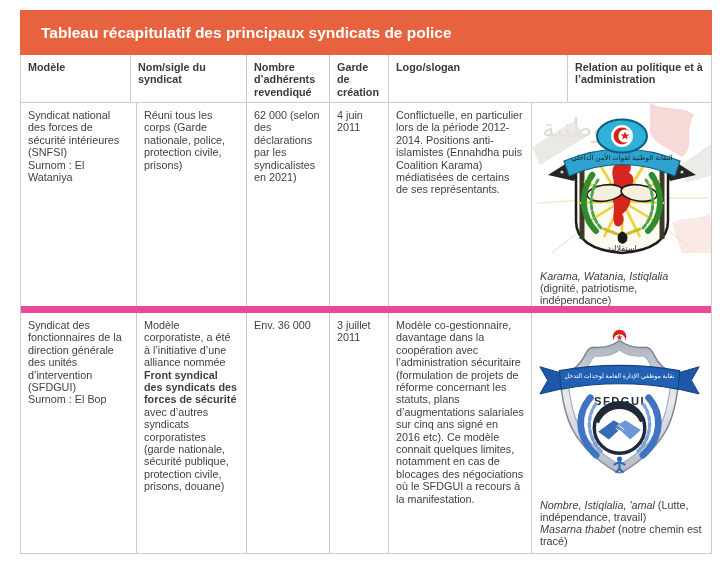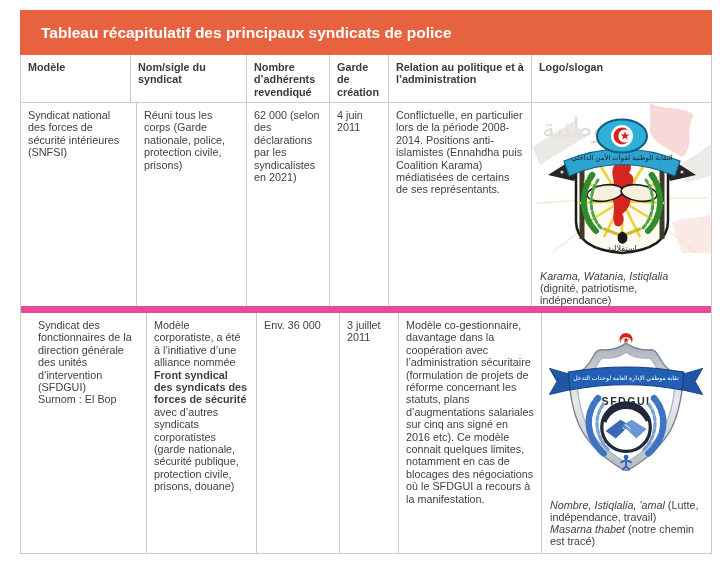--- a/index.html
+++ b/index.html
@@ -10,21 +10,21 @@
   .titlebar { height:45px; background:#e7623e; display:flex; align-items:center; padding-left:21px; }
   .titlebar .title { color:#fff; font-size:15.5px; font-weight:700; }
   .grid { border:1px solid #cccccc; border-top:none; }
   .row { display:flex; }
   .cell { border-right:1px solid #cccccc; padding:6px 7px; font-size:10.8px;
           line-height:12.4px; overflow:hidden; }
   .cell:last-child { border-right:none; }
   .hrow { height:48px; border-bottom:1px solid #cccccc; }
   .hrow .cell { font-weight:700; color:#3a3a3a; }
   .r1 { height:210px; border-bottom:7px solid #ec4899; }
-  .r2 { height:240px;margin-left:10px; }
+  .r2 { height:240px; }
   .c1 { width:116px; } .c2 { width:110px; } .c3 { width:83px; }
   .c4 { width:59px; }  .c5 { width:143px; } .c6 { flex:1; }
   .logo-cell { padding:0 !important; display:flex; flex-direction:column; }
   .logo-img { position:relative; overflow:hidden; flex:0 0 auto; }
   .logo-img svg { display:block; }
   .badge-wrap { display:flex; justify-content:flex-start; }
   .caption { padding:4px 8px 4px 8px; font-size:10.8px; line-height:12px; white-space:pre-line; }
   .caption span.i { font-style:italic; }
 </style>
 </head>
@@ -37,32 +37,33 @@
       <div class="title">Tableau récapitulatif des principaux syndicats de police</div>
     </div>
 
     <div class="grid">
 
       <div class="row hrow">
         <div class="cell c2">Modèle</div>
         <div class="cell c1">Nom/sigle du syndicat</div>
         <div class="cell c3">Nombre d’adhérents revendiqué</div>
         <div class="cell c4">Garde de création</div>
+        <div class="cell c6">Logo/slogan</div>
         <div class="cell c5">Relation au politique et à l’administration</div>
-        <div class="cell c6">Logo/slogan</div>
       </div>
 
       <div class="row r1">
         <div class="cell c1">
           <div>Syndicat national des forces de sécurité intérieures (SNFSI)</div>
+          <div>Surnom : El Wataniya</div>
         </div>
         <div class="cell c2"><span>Réuni tous les corps (Garde nationale, police, protection civile, prisons)</span></div>
         <div class="cell c3">62 000 (selon des déclarations par les syndicalistes en 2021)</div>
         <div class="cell c4">4 juin 2011</div>
-        <div class="cell c5">Conflictuelle, en particulier lors de la période 2008-2014. Positions anti-islamistes (Ennahdha puis Coalition Karama) médiatisées de certains de ses représentants.</div>
+        <div class="cell c5">Conflictuelle, en particulier lors de la période 2012-2014. Positions anti-islamistes (Ennahdha puis Coalition Karama) médiatisées de certains de ses représentants.</div>
         <div class="cell c6 logo-cell">
           <div class="logo-img" style="height:163px;">
             <svg width="181" height="163" viewBox="0 0 181 163">
               <rect x="0" y="0" width="181" height="163" fill="#ffffff"></rect>
 
               <text x="10" y="34" font-size="26" fill="#dedbd6">وطنية</text>
               <path d="M118,0 C132,8 150,2 162,12 C152,28 164,44 150,54 C138,46 124,42 118,30 Z" fill="#f3c6c2" opacity="0.65"></path>
               <path d="M140,120 C152,112 168,118 178,110 L181,150 L150,150 Z" fill="#f6d4d0" opacity="0.5"></path>
               <polygon points="0,44 42,18 54,34 8,62" fill="#e6e3df" opacity="0.8"></polygon>
               <polygon points="148,62 181,40 181,72 154,80" fill="#e9e6e2" opacity="0.8"></polygon>

